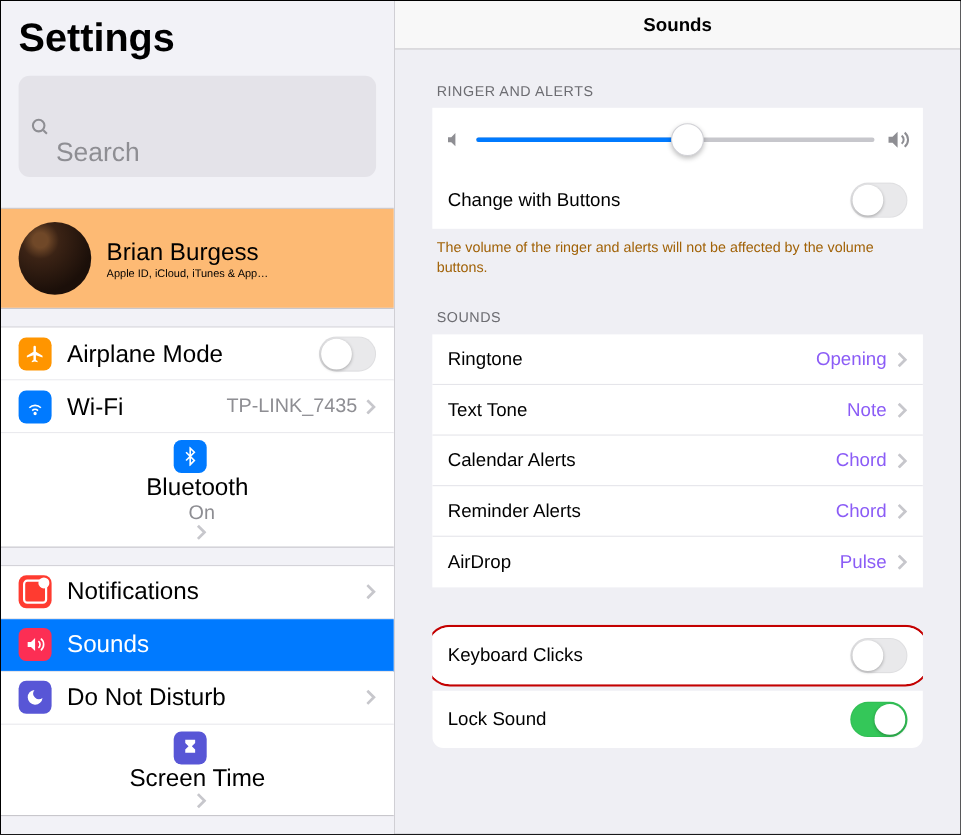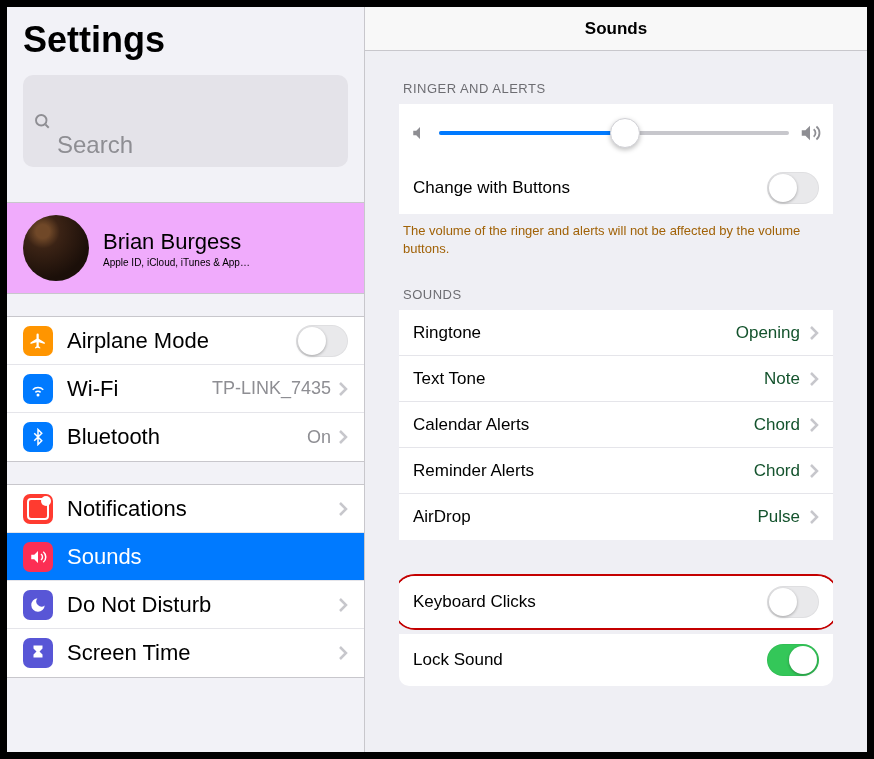--- a/index.html
+++ b/index.html
@@ -1,20 +1,20 @@
 <!DOCTYPE html>
 <html><head>
 <meta charset="utf-8">
 <style>
   * { box-sizing: border-box; margin: 0; padding: 0; }
   html, body { font-family: -apple-system, "Helvetica Neue", Helvetica, Arial, sans-serif; font-size: 17px; color: #000; }
   .app {
     width: 874px; height: 759px;
     display: flex;
-    border: 7px solid #000000;
+    border: 1px solid #000000;
     background: #f2f2f7;
     overflow: hidden;
     position: relative;
   }
   
   .sidebar {
     width: 358px; flex-shrink: 0;
     border-right: 1px solid #c8c7cc;
     background: #f2f2f7;
     display: flex; flex-direction: column;
@@ -38,37 +38,37 @@
   .section-gap.first { border-top:none;}
   .group { background:#fff; }
   .row {
     display:flex; align-items:center;
     min-height:48px;
     padding: 6px 16px;
     border-bottom: 1px solid #e5e5ea;
     background:#fff;
     cursor: pointer;
   }
-  .row:last-child { border-bottom:none; }
+  .row:last-child { border-bottom:none;flex-direction:column; }
   .row .app-icon {
     width:30px; height:30px; border-radius:7px; flex-shrink:0;
     margin-right: 14px;
     display:flex; align-items:center; justify-content:center;
     color:#fff;
   }
   .row .app-icon svg { width:18px; height:18px; }
   .row .label { flex:1; font-size:22px; }
   .row .value { color:#8e8e93; font-size:18px; margin-left:8px;}
   .row .chev { color:#c7c7cc; margin-left:8px; display:flex;}
   .row.selected { background:#007aff; }
   .row.selected .label { color:#fff; }
   .profile-row {
     display:flex; align-items:center;
     padding: 12px 16px;
-    background:#f0abfc;
+    background:#fdba74;
     cursor:pointer;
   }
   .avatar {
     width: 66px; height:66px; border-radius:50%; overflow:hidden;
     margin-right:14px; flex-shrink:0;
     background: radial-gradient(circle at 30% 25%, #704828 0 10%, #3b2315 25%, #1b0f09 70%);
   }
   .profile-name { font-size: 22px; font-weight:500; }
   .profile-sub { font-size: 10px; color:#000; margin-top:2px; max-width: 240px; white-space:nowrap; overflow:hidden; text-overflow:ellipsis;}
   
@@ -118,21 +118,21 @@
   }
   .d-row {
     display:flex; align-items:center;
     min-height:46px;
     padding: 10px 14px;
     border-bottom:1px solid #e5e5ea;
     cursor:pointer;
   }
   .d-row:last-child { border-bottom:none;}
   .d-row .dlabel { flex:1; font-size:17px; font-weight: 500;}
-  .d-row .dvalue { color:#14532d; font-size:17px;text-align:center;}
+  .d-row .dvalue { color:#8b5cf6; font-size:17px;text-align:center;}
   .d-row .chev { color:#c7c7cc; margin-left:10px; display:flex;}
   
   .slider-row { padding: 14px 12px; display:flex; align-items:center; gap:10px; }
   .slider-row .sicon { color:#8e8e93; display:flex;}
   .slider {
     flex:1; height:30px; position:relative;
     display:flex; align-items:center;
   }
   .slider-track {
     position:absolute; left:0; right:0; height:4px; border-radius:2px;

